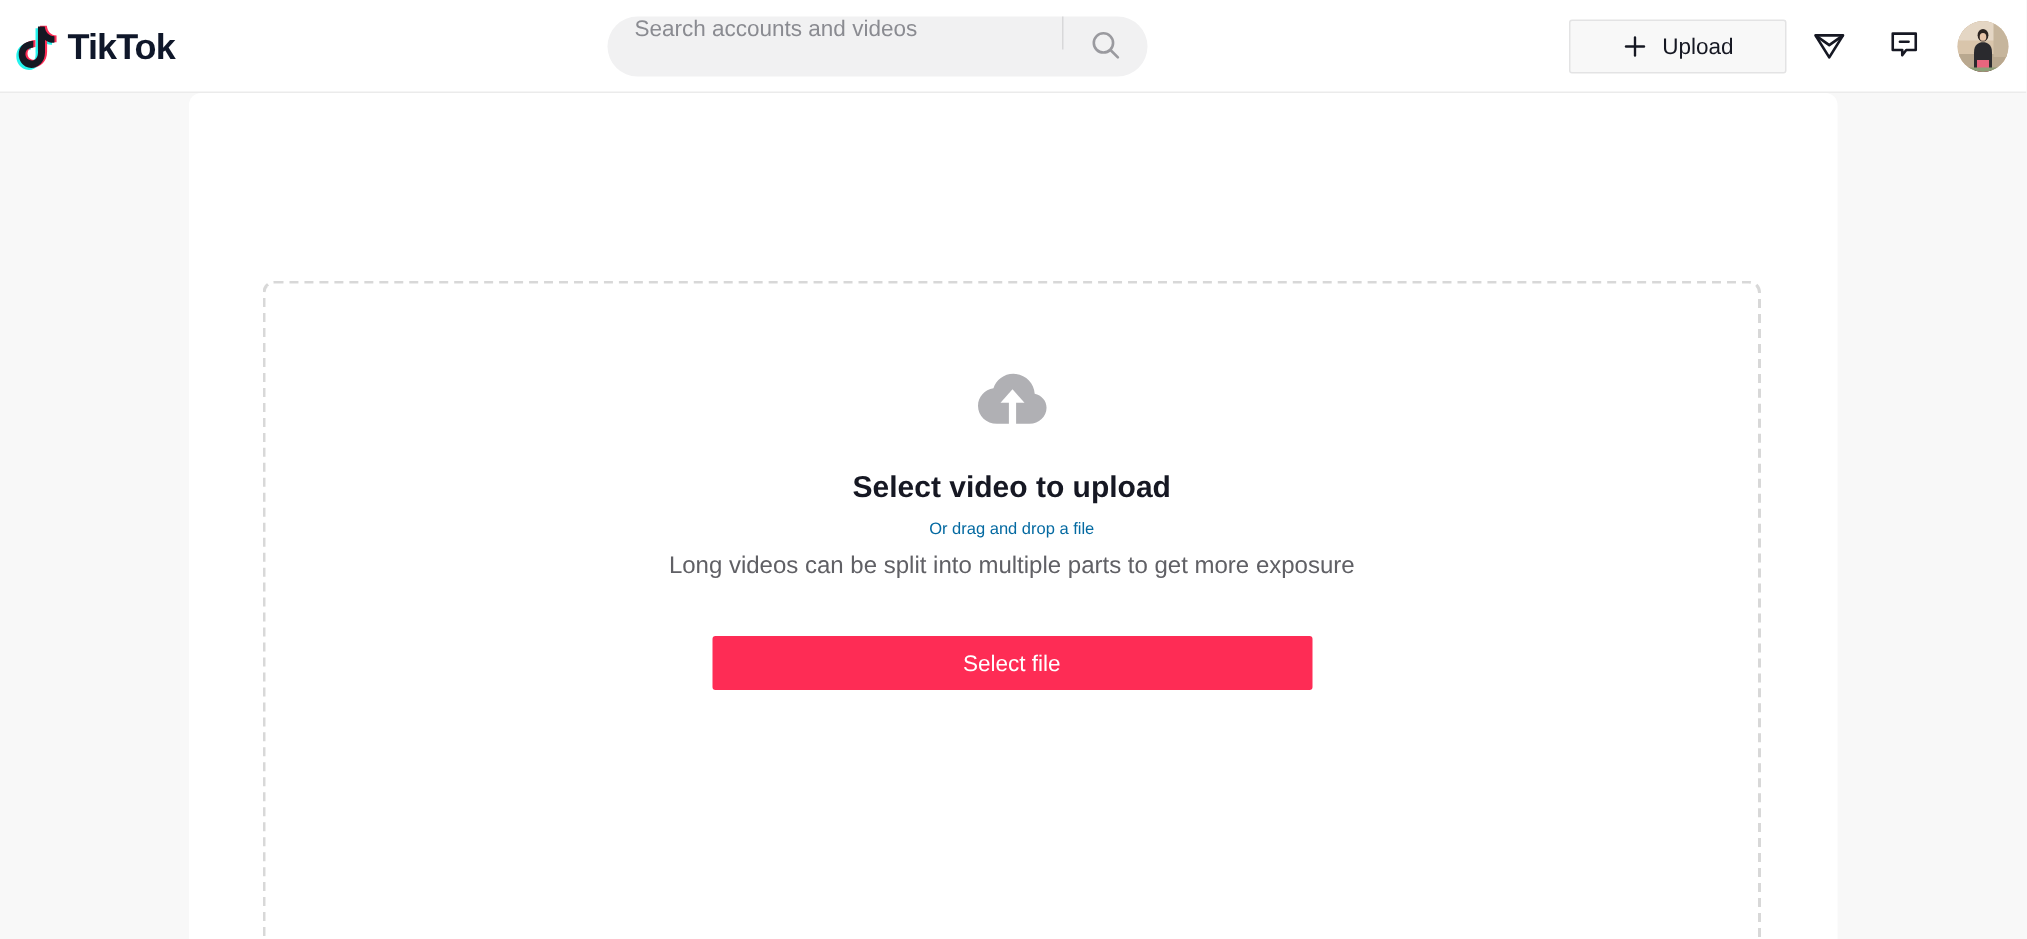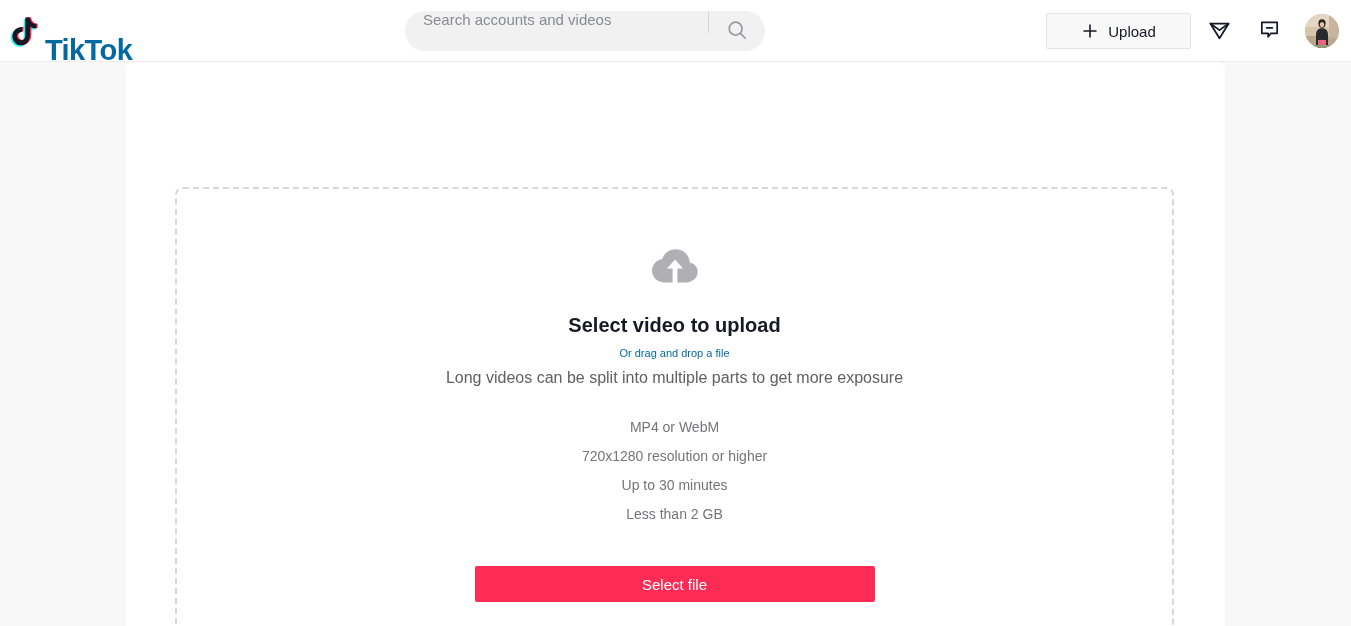--- a/index.html
+++ b/index.html
@@ -25,28 +25,28 @@
     position: absolute;
     left: 10px;
     top: 13px;
     display: flex;
     align-items: center;
     height: 36px;
     cursor: pointer;
   }
   .logo-note { width: 34px; height: 34px; display: block; }
   .logo-word {
-    font-size: 29px;
+    font-size: 24px;
     font-weight: bold;
-    color: #0369a1;
+    color: #0f172a;
     letter-spacing: -0.6px;
     margin-left: 1px;
     line-height: 1;
     position: relative;
-    top: 19px;
+    top: 1px;
   }
 
   .search-wrap {
     position: absolute;
     left: 405px;
     top: 11px;
     width: 360px;
     height: 40px;
     background: #f1f1f2;
     border-radius: 92px;
@@ -291,24 +291,18 @@
           <path d="M13.6 35.5 C6.6 35.5 1 30.2 1 23.6 C1 17.7 5.5 12.8 11.3 11.9 C13 6.3 18.3 2.2 24.6 2.2 C32.2 2.2 38.4 8.1 38.8 15.5 C43.3 16.4 46.7 20.2 46.7 24.8 C46.7 30.7 41.6 35.5 35.4 35.5 Z" fill="#b0b0b4"></path>
           <rect x="21.6" y="16" width="4.8" height="21" fill="#ffffff"></rect>
           <path d="M24 12.5 L32 21.5 L16 21.5 Z" fill="#ffffff"></path>
         </svg>
       </span>
 
       <div class="dz-title">Select video to upload</div>
       <div class="dz-sub">Or drag and drop a file</div>
       <div class="dz-note">Long videos can be split into multiple parts to get more exposure</div>
 
-      <div class="specs">
-        <div class="spec">MP4 or WebM</div>
-        <div class="spec">720x1280 resolution or higher</div>
-        <div class="spec">Up to 30 minutes</div>
-        <div class="spec">Less than 2 GB</div>
-      </div>
 
       <button class="select-file-btn">Select file</button>
     </div>
 
   </div>
 </div>
 
 </body></html>

